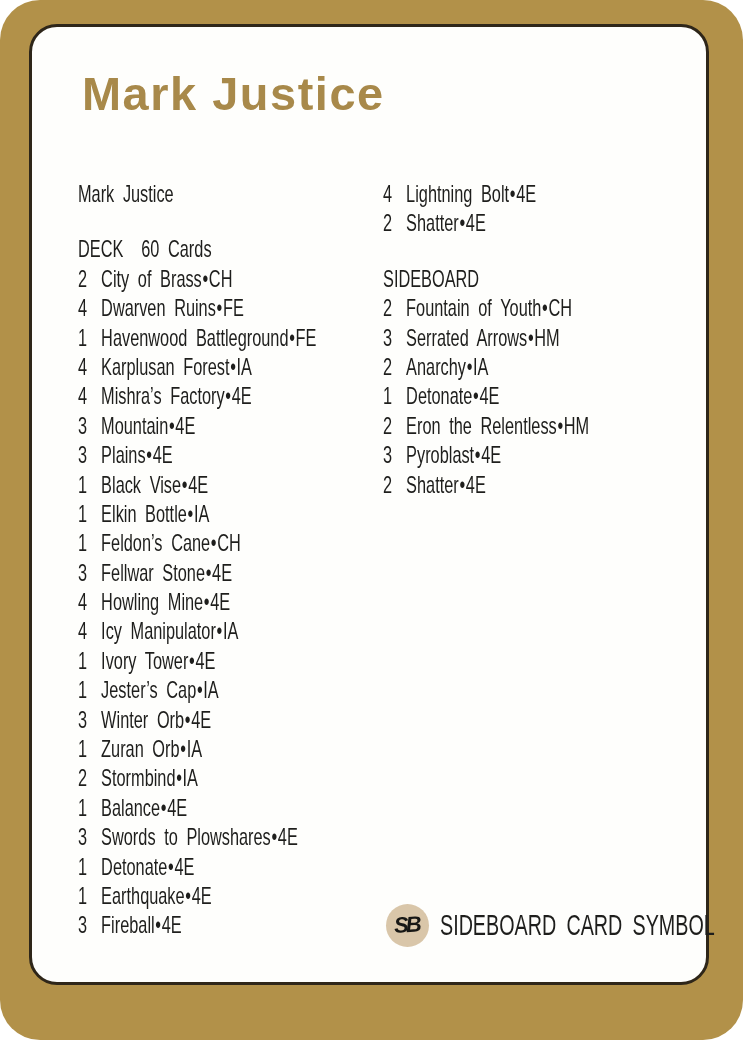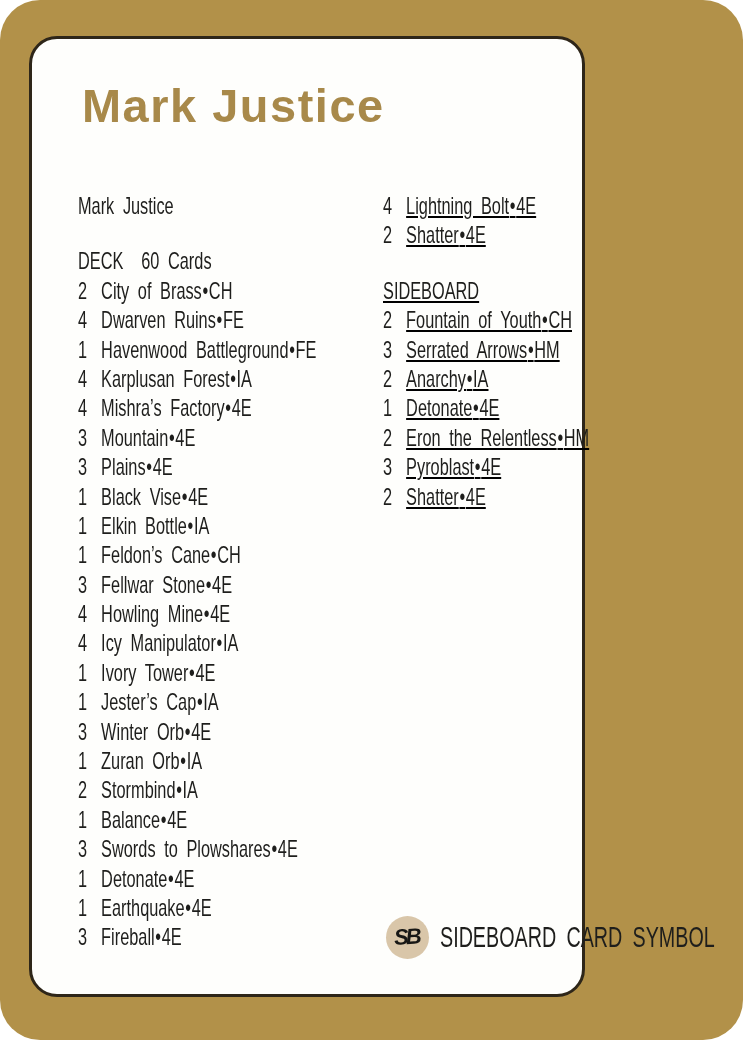--- a/index.html
+++ b/index.html
@@ -7,37 +7,37 @@
     position:relative; width:745px; height:1040px;
     background:#ffffff; overflow:hidden;
     font-family:"Liberation Sans", sans-serif;
   }
   .gold-border {
     position:absolute; left:0; top:0; right:2px; bottom:0;
     background:#B29149;
     border-radius:40px;
   }
   .card-face {
-    position:absolute; left:29px; top:36px; width:556px; height:961px;
+    position:absolute; left:29px; top:24px; width:680px; height:961px;
     background:#FEFEFC;
     border:3px solid #2E2619;
     border-radius:28px;
     box-sizing:border-box;
     padding-left:37px;
   }
   .title {
     position:absolute; left:50px; top:43px; margin:0;
     font-size:46px; font-weight:bold; line-height:48px;
     letter-spacing:1.5px; color:#A8894A; white-space:nowrap;
     transform:scaleX(1.02); transform-origin:0 0;
   }
   
   .col { position:absolute; }
   .col1 { left:46px; top:152px; width:330px; }
-  .col2 { left:351px; top:152px; width:330px;text-decoration:underline; }
+  .col2 { left:351px; top:152px; width:330px; }
   .line {
     font-size:24px; line-height:29.4px; height:29.4px;
     color:#1E1E1C; white-space:nowrap;
     transform:scaleX(0.68); transform-origin:0 50%;
     word-spacing:6px;
   }
   .qty { display:inline-block; width:34px; }
   .deck-label { display:inline-block; width:93px; }
   .gap-above { margin-top:26px; }
   .sep { padding:0 1px; }

